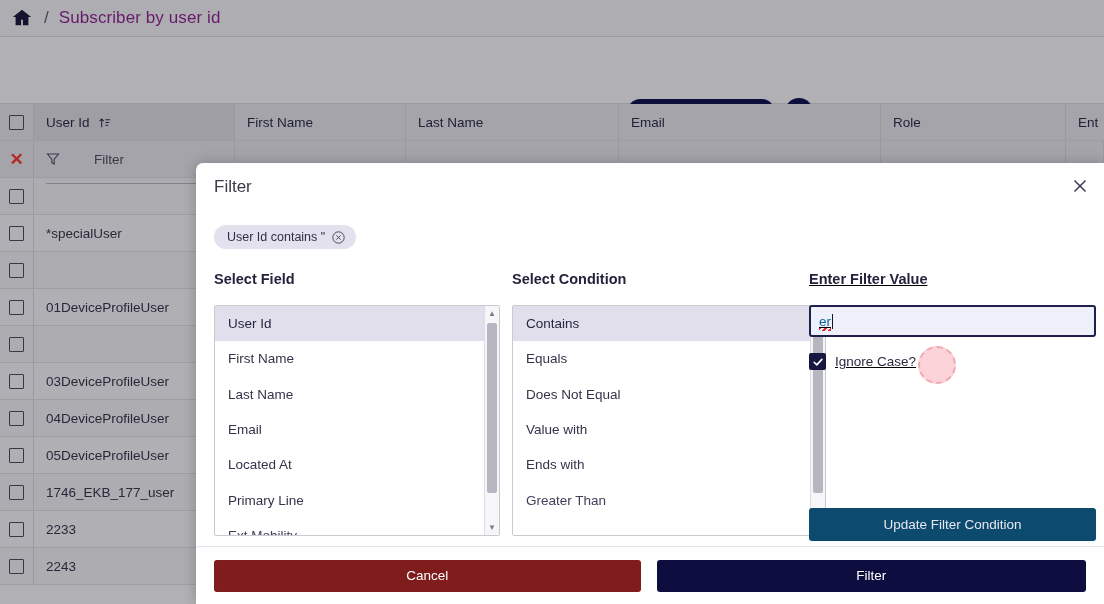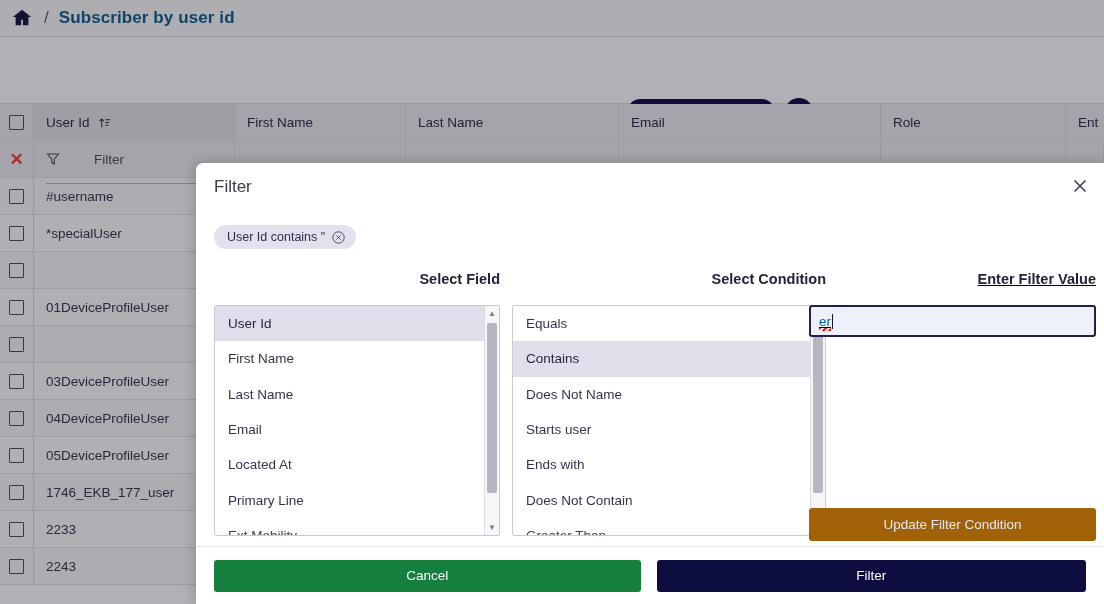--- a/index.html
+++ b/index.html
@@ -14,21 +14,21 @@
   
   .page-bg { position: absolute; inset: 0; background: #c2c2c6; }
 
   .breadcrumb-bar {
     position: absolute; left: 0; top: 0; width: 1104px; height: 37px;
     background: #bebec2; display: flex; align-items: center; gap: 10px;
     padding-left: 10px; border-bottom: 1px solid #a9a9ae;
   }
   .home-icon { width: 24px; height: 22px; display: block; }
   .bc-sep { color: #4a4a58; font-size: 17px; }
-  .bc-title { color: #0c4a6e; font-size: 17px; font-weight: bold; letter-spacing: .1px; }
+  .bc-title { color: #701a75; font-size: 17px; font-weight: normal; letter-spacing: .1px; }
 
   .toolbar {
     position: absolute; left: 0; top: 38px; width: 1104px; height: 66px;
     background: #c2c2c6; border-bottom: 1px solid #a9a9ae;
   }
   .rows-label {
     position: absolute; left: 11px; top: 64px; font-size: 13.5px; color: #3d3d4d;
   }
   .rows-label b { color: #1b1b38; font-weight: bold; }
 
@@ -91,21 +91,21 @@
     background: #e3e1ee; color: #2f2f48; border-radius: 13px;
     padding: 5px 11px 5px 13px; font-size: 12.5px; height: 24px; white-space: nowrap;
   }
   .chip-light-x { width: 13px; height: 13px; }
 
   .cols { position: absolute; left: 0; top: 108px; width: 908px; height: 245px; }
   .col { position: absolute; }
   .col-a { left: 18px;  width: 286px; }
   .col-b { left: 316px; width: 314px; }
   .col-c { left: 613px; width: 287px; text-decoration: underline; }
-  .col-head { text-align: right; font-size: 14.5px; font-weight: bold; color: #23233c; height: 22px; }
+  .col-head { text-align: left; font-size: 14.5px; font-weight: bold; color: #23233c; height: 22px; }
 
   .listbox {
     margin-top: 12px; height: 231px; border: 1px solid #c9c9d2; background: #fff;
     position: relative; overflow: hidden; border-radius: 2px;
   }
   .listbox .opt {
     height: 35.3px; display: flex; align-items: center; padding-left: 13px;
     font-size: 13.5px; color: #33334a;
   }
   .listbox .opt.sel { background: #e0dfeb; color: #262641; }
@@ -139,31 +139,31 @@
     display: flex; align-items: center; justify-content: center;
   }
   .ignore-label { font-size: 13.5px; color: #2b2b40; }
   .pink-dot {
     position: absolute; left: 109px; top: -7px; width: 38px; height: 38px; border-radius: 50%;
     background: #fbd3d8; border: 2px dashed #f1a8b2;
   }
 
   .update-btn {
     position: absolute; left: 613px; top: 345px; width: 287px; height: 33px;
-    background: #a16207; color: #e7e7f2; border: none; border-radius: 3px;
+    background: #0c4a6e; color: #e7e7f2; border: none; border-radius: 3px;
     font-size: 13.5px; font-family: inherit; cursor: pointer;
   }
 
   .footer {
     position: absolute; left: 0; bottom: 0; width: 908px; height: 58px;
     border-top: 1px solid #e3e3ea; background: #fff;
     display: flex; align-items: center; gap: 16px; padding: 0 18px;
   }
   .btn-cancel {
-    width: 434px; height: 32px; background: #15803d; color: #fff; border: none;
+    width: 434px; height: 32px; background: #7f1d1d; color: #fff; border: none;
     border-radius: 3px; font-size: 13.5px; font-family: inherit; cursor: pointer;
   }
   .btn-filter {
     width: 437px; height: 32px; background: #0d0d3f; color: #fff; border: none;
     border-radius: 3px; font-size: 13.5px; font-family: inherit; cursor: pointer;
   }
 </style>
 </head>
 <body>
 
@@ -244,21 +244,20 @@
           <div class="cell c-role"></div>
           <div class="cell c-ent"></div>
         </div>
       </div>
 
       <div class="tbody" id="tbody">
           <div class="trow">
             <div class="cell c-check">
               <span class="cb"></span>
             </div>
-            <div class="cell c-userid">#username</div>
             <div class="cell c-first"></div>
             <div class="cell c-last"></div>
             <div class="cell c-email"></div>
             <div class="cell c-role"></div>
             <div class="cell c-ent"></div>
           </div>
           <div class="trow">
             <div class="cell c-check">
               <span class="cb"></span>
             </div>
@@ -407,40 +406,48 @@
             <div class="arrow up">▲</div>
             <div class="thumb"></div>
             <div class="arrow dn">▼</div>
           </div>
         </div>
       </div>
 
       <div class="col col-b">
         <div class="col-head">Select Condition</div>
         <div class="listbox" id="cond-list">
-          <div class="opt">Equals</div>
-            <div class="opt sel">Contains</div>
-            <div class="opt">Does Not Name</div>
-            <div class="opt">Starts user</div>
+          <div class="opt sel">Contains</div>
+            <div class="opt">Equals</div>
+            <div class="opt">Does Not Equal</div>
+            <div class="opt">Value with</div>
             <div class="opt">Ends with</div>
-            <div class="opt">Does Not Contain</div>
             <div class="opt cut">Greater Than</div>
             <div class="sbar">
             <div class="arrow up">▲</div>
             <div class="thumb"></div>
             <div class="arrow dn">▼</div>
           </div>
         </div>
       </div>
 
       <div class="col col-c">
         <div class="col-head">Enter Filter Value</div>
         <div class="valuebox">
           <span class="valuetext">er</span>
           <span class="caret"></span>
+        </div>
+        <div class="ignore-row">
+          <span class="cb-on">
+            <svg viewBox="0 0 14 14" width="12" height="12">
+                <path d="M2.5 7.3 5.6 10.3 11.5 3.9" stroke="#fff" stroke-width="1.9" fill="none" stroke-linecap="round" stroke-linejoin="round"></path>
+              </svg>
+          </span>
+          <span class="ignore-label">Ignore Case?</span>
+          <span class="pink-dot"></span>
         </div>
       </div>
     </div>
 
     <button class="update-btn">Update Filter Condition</button>
 
     <div class="footer">
       <button class="btn-cancel">Cancel</button>
       <button class="btn-filter">Filter</button>
     </div>

